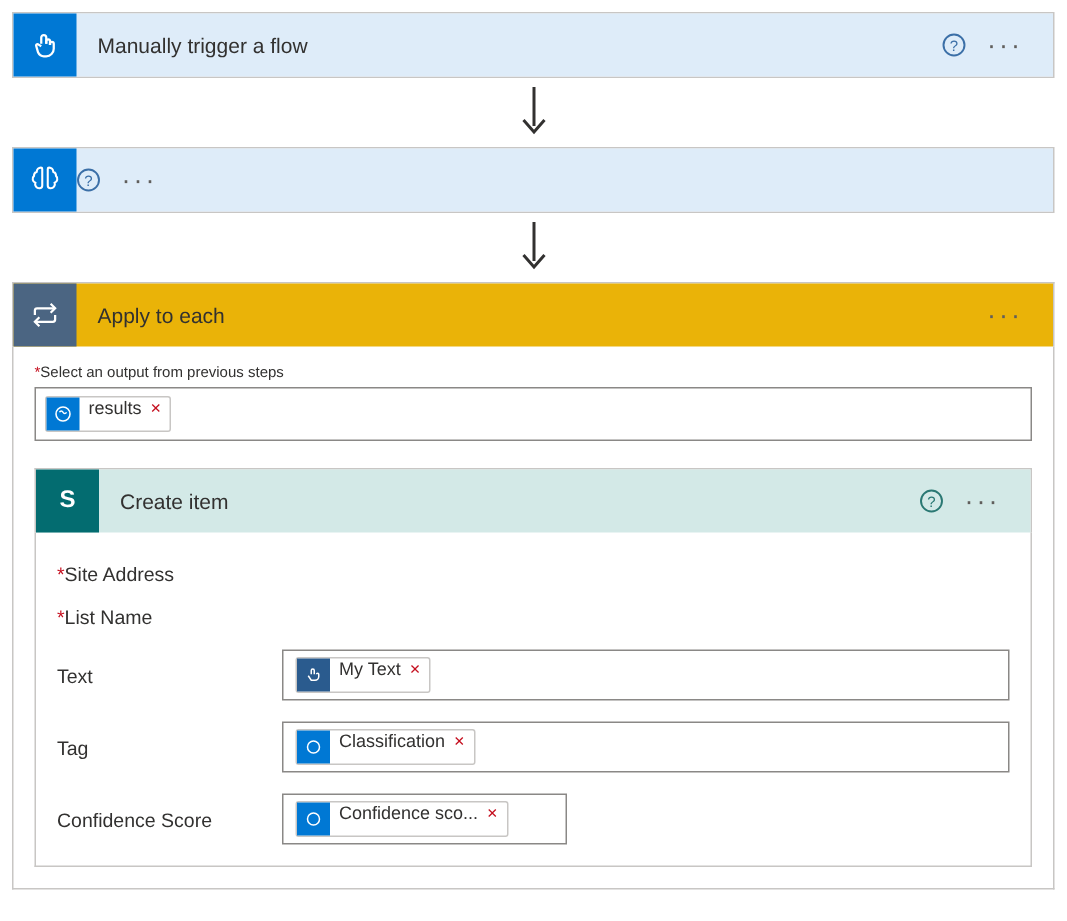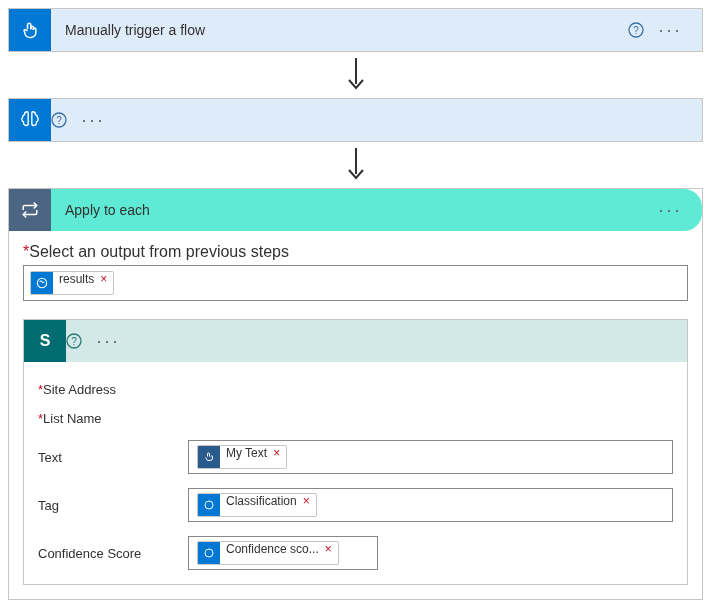--- a/index.html
+++ b/index.html
@@ -16,21 +16,21 @@
     border: 1px solid #c8c6c4;
     margin-bottom: 0;
   }
   .card-header {
     display: flex;
     align-items: center;
     height: 42px;
     padding-right: 16px;
   }
   .card-header.blue { background: #deecf9; }
-  .card-header.gray { background: #5eead4; border-radius: 18px; }
+  .card-header.gray { background: #eab308; }
   .card-header.teal { background: #d3e9e7; }
   .icon-box {
     width: 42px; height: 42px;
     display: flex; align-items: center; justify-content: center;
     flex-shrink: 0;
   }
   .icon-box.blue-bg   { background: #0078d4; color: #fff; }
   .icon-box.slate-bg  { background: #4b6582; color: #fff; }
   .icon-box.teal-bg   { background: #036c70; color: #fff; }
   .card-title {
@@ -55,21 +55,21 @@
     margin: 6px 0;
   }
   .arrow-svg { display: block; }
   
   .ate-body {
     border: 1px solid #c8c6c4;
     border-top: none;
     padding: 12px 14px 14px 14px;
   }
   .req { color: #c50f1f; }
-  .label-row { font-size: 16px; margin-bottom: 4px; }
+  .label-row { font-size: 10px; margin-bottom: 4px; }
   .output-box {
     border: 1px solid #8a8886;
     padding: 5px 6px;
     display: flex;
     align-items: center;
     min-height: 34px;
   }
   .token {
     display: inline-flex;
     align-items: flex-start;
@@ -208,20 +208,21 @@
       <span class="tx">×</span>
     </span>
   </div>
 
   <div class="create-item-card">
     <div class="card" style="border-bottom:none;">
       <div class="card-header teal">
         <div class="icon-box teal-bg">
           <span class="s-letter">S</span>
         </div>
+        <div class="card-title">Create item</div>
         <span class="help-icon">
           <svg width="16" height="16" viewBox="0 0 16 16">
               <circle cx="8" cy="8" r="7" fill="none" stroke="#2a7873" stroke-width="1.3"></circle>
               <text x="8" y="12" text-anchor="middle" font-size="10" fill="#2a7873">?</text>
             </svg>
         </span>
         <span class="more-icon">···</span>
       </div>
     </div>
     <div class="ci-body">

